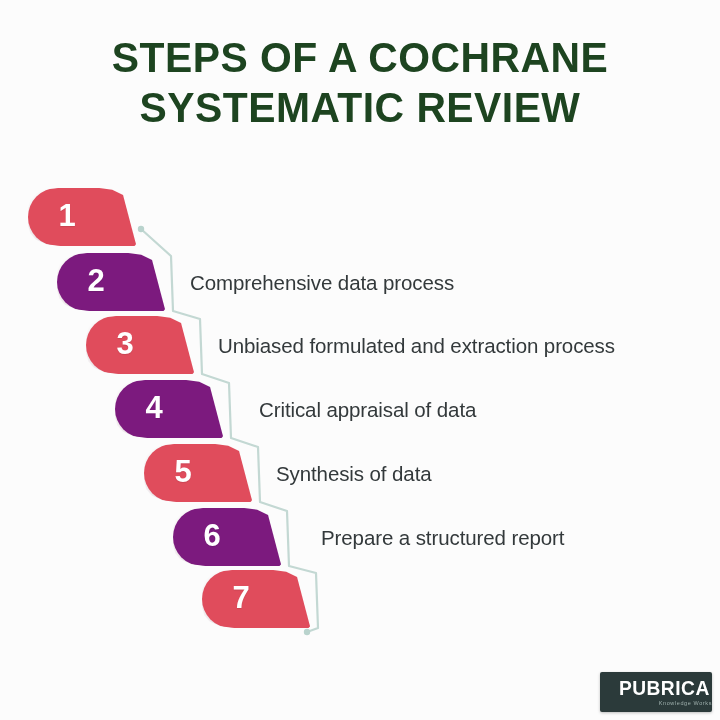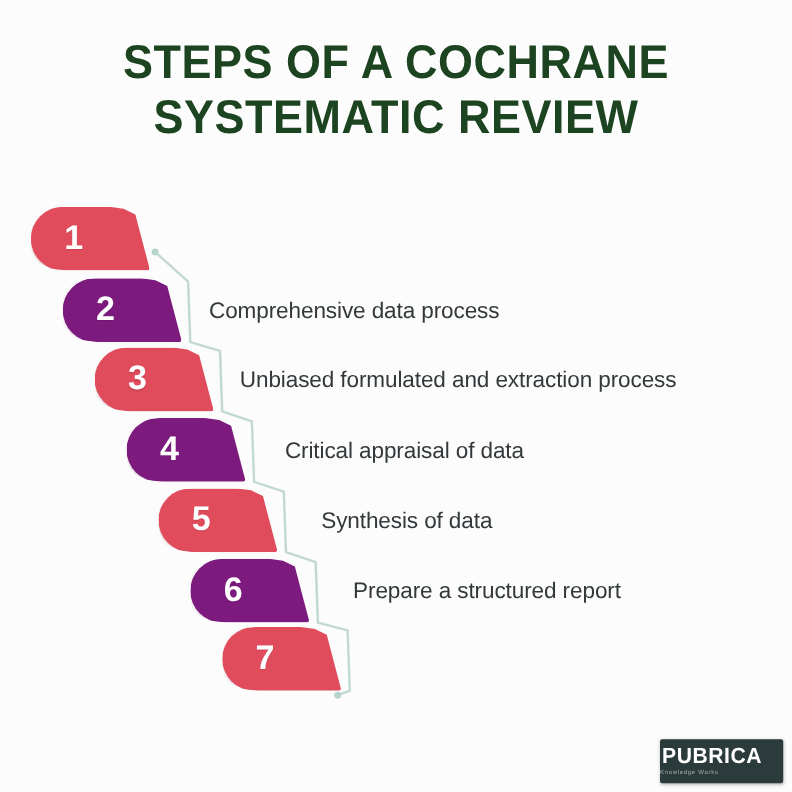--- a/index.html
+++ b/index.html
@@ -118,21 +118,21 @@
   #logo-box {
     position: absolute;
     right: 8px;
     bottom: 8px;
     width: 112px;
     height: 40px;
     background: #2b3a3a;
     border-radius: 2px;
     display: flex;
     flex-direction: column;
-    align-items: flex-start;
+    align-items: flex-end;
     justify-content: center;
     box-shadow: 0 1px 3px rgba(0,0,0,0.25);
   }
   #logo-word {
     color: #ffffff;
     font-family: "Liberation Sans", "DejaVu Sans", sans-serif;
     font-weight: bold;
     font-size: 20px;
     letter-spacing: 0.5px;
     line-height: 20px;
@@ -179,21 +179,21 @@
         <div class="step-text" style="left: 218px; top: 332px;">Unbiased formulated and extraction process</div>
       </div>
       <div class="step-row" style="top: 0px;">
         <div class="step-badge purple" style="left: 115px; top: 380px; background: rgb(124, 26, 126);"></div>
         <div class="step-number" style="left: 137px; top: 380px;">4</div>
         <div class="step-text" style="left: 240px; top: 396px; margin-left: 19px;">Critical appraisal of data</div>
       </div>
       <div class="step-row" style="top: 0px;">
         <div class="step-badge red" style="left: 144px; top: 444px; background: rgb(224, 76, 92);"></div>
         <div class="step-number" style="left: 166px; top: 444px;">5</div>
-        <div class="step-text" style="left: 292px; top: 460px;">Synthesis of data</div>
+        <div class="step-text" style="left: 276px; top: 460px;">Synthesis of data</div>
       </div>
       <div class="step-row" style="top: 0px;">
         <div class="step-badge purple" style="left: 173px; top: 508px; background: rgb(124, 26, 126);"></div>
         <div class="step-number" style="left: 195px; top: 508px;">6</div>
         <div class="step-text" style="left: 305px; top: 524px; margin-left: 16px;">Prepare a structured report</div>
       </div>
       <div class="step-row" style="top: 0px;">
         <div class="step-badge red" style="left: 202px; top: 570px; background: rgb(224, 76, 92);"></div>
         <div class="step-number" style="left: 224px; top: 570px;">7</div>
       </div>

